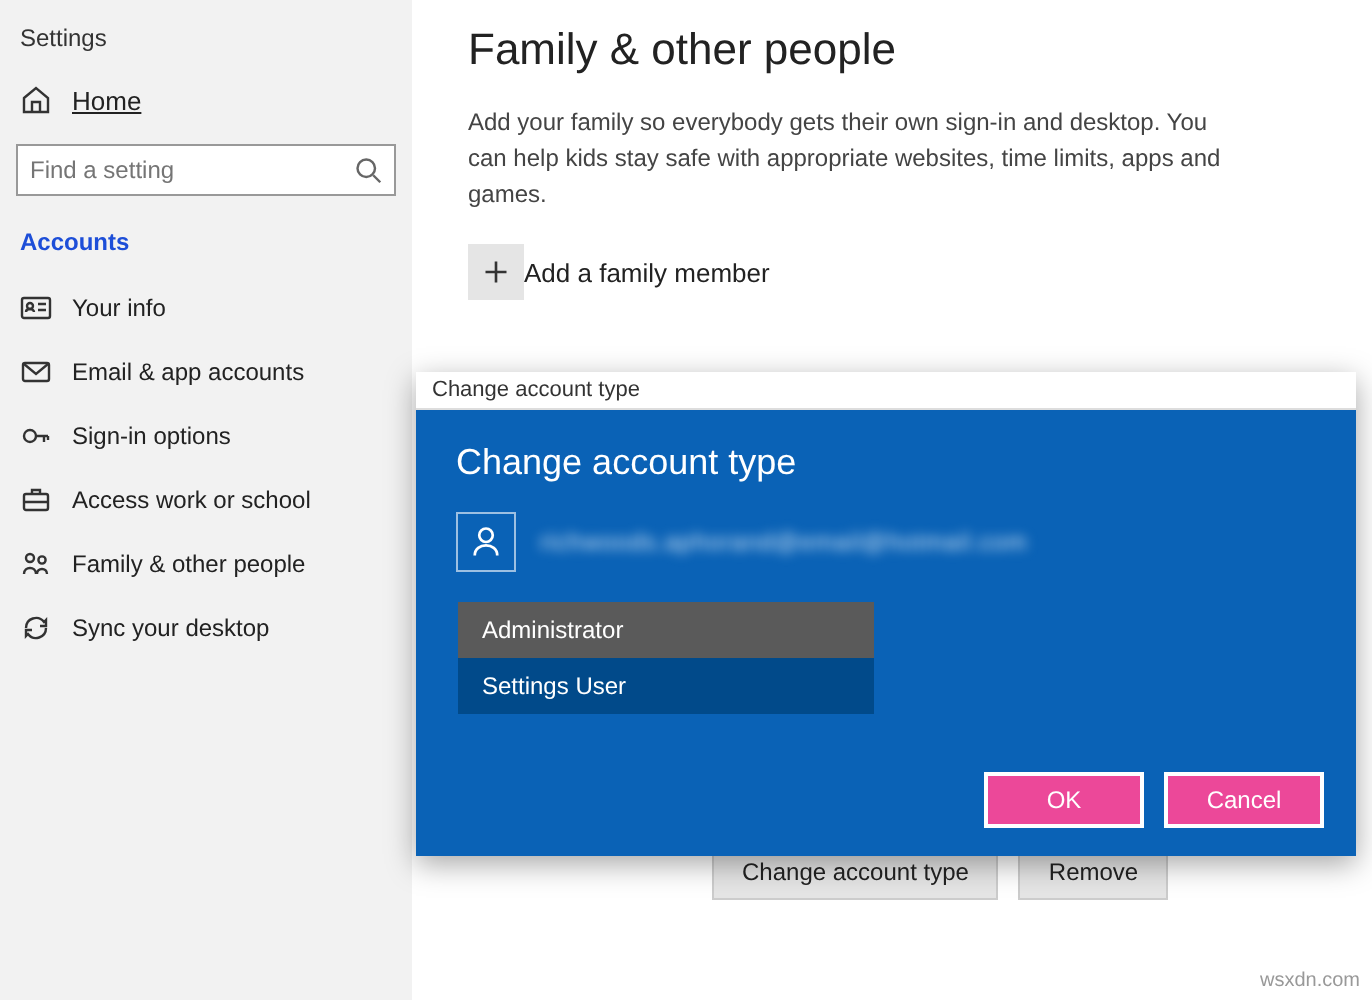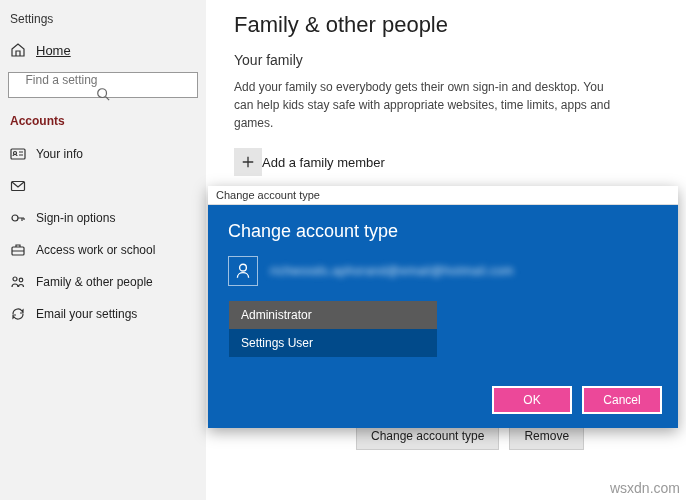--- a/index.html
+++ b/index.html
@@ -2,23 +2,23 @@
 <html><head>
 <meta charset="utf-8">
 <style>
   * { box-sizing: border-box; margin: 0; padding: 0; font-family: "Segoe UI", Arial, sans-serif; }
   body { width: 686px; height: 500px; background: #fff; overflow: hidden; position: relative; }
 
   
   .sidebar { position: absolute; left: 0; top: 0; width: 206px; height: 500px; background: #f2f2f2; padding-top: 8px; }
   .sb-title { font-size: 12px; color: #333; padding: 4px 10px 10px 10px; }
   .sb-home { display: flex; align-items: center; gap: 10px; padding: 6px 10px; font-size: 13px; color: #222; cursor: pointer; text-decoration: underline; }
-  .sb-search { margin: 8px 8px 12px 8px; display: flex; align-items: center; border: 1px solid #999; background: #fff; height: 26px; padding: 0 6px; flex-direction: column; }
+  .sb-search { margin: 8px 8px 12px 8px; display: flex; align-items: center; border: 1px solid #999; background: #fff; height: 26px; padding: 0 6px; }
   .sb-search input { border: none; outline: none; flex: 1; font-size: 12px; background: transparent; }
-  .sb-heading { font-size: 12px; font-weight: 600; padding: 4px 10px 10px 10px; color: #7f1d1d; }
+  .sb-heading { font-size: 12px; font-weight: 600; padding: 4px 10px 10px 10px; color: #1d4ed8; }
   .sb-item { display: flex; align-items: center; gap: 10px; padding: 8px 10px; font-size: 12px; color: #222; cursor: pointer; }
   .sb-item .ico { width: 16px; height: 16px; display: flex; align-items: center; justify-content: center; }
 
   
   .main { position: absolute; left: 206px; top: 0; right: 0; height: 500px; background: #fff; padding: 12px 20px 0 28px; }
   .page-title { font-size: 22px; font-weight: 400; color: #222; margin-bottom: 14px; }
   .section-title { font-size: 14px; color: #333; margin-bottom: 10px; }
   .section-body { font-size: 12px; color: #444; line-height: 1.5; max-width: 380px; margin-bottom: 16px; }
   .add-row { display: flex; align-items: center; gap: 0; font-size: 13px; color: #222; }
   .add-btn { width: 28px; height: 28px; background: #e5e5e5; display: flex; align-items: center; justify-content: center; font-size: 16px; color: #333; }
@@ -35,21 +35,21 @@
   .avatar { width: 30px; height: 30px; border: 1px solid rgba(255,255,255,0.6); display: flex; align-items: center; justify-content: center; }
   .acct-email { color: #cfe3f5; filter: blur(3px); font-size: 12px; letter-spacing: 0.5px; }
   .dropdown { width: 210px; border: 1px solid #0a62b6; }
   .dd-opt { font-size: 12px; padding: 7px 12px; cursor: pointer; }
   .dd-opt.sel { background: #5a5a5a; color: #fff; }
   .dd-opt.alt { background: #014a8a; color: #fff; }
   .dialog-actions { display: flex; justify-content: flex-end; gap: 10px; padding: 12px 16px 14px 0; }
   .dlg-btn { background: #ec4899; border: 2px solid #fff; color: #fff; font-size: 12px; padding: 5px 0; width: 80px; cursor: pointer; }
 
   svg { display: block; }
-  .watermark { position: absolute; right: 6px; bottom: 4px; font-size: 14px; color: #999; text-align: center; }
+  .watermark { position: absolute; right: 6px; bottom: 4px; font-size: 10px; color: #999; text-align: center; }
 </style>
 </head>
 <body>
 
 <div class="sidebar">
   <div class="sb-title">Settings</div>
 
   <div class="sb-home">
     <span class="ico">
       <svg width="16" height="16" viewBox="0 0 16 16" fill="none" stroke="#333" stroke-width="1.2">
@@ -83,20 +83,21 @@
     <span>Your info</span>
   </div>
 
   <div class="sb-item">
     <span class="ico">
       <svg width="16" height="16" viewBox="0 0 16 16" fill="none" stroke="#333" stroke-width="1.2">
           <rect x="1.5" y="3.5" width="13" height="9" rx="1"></rect>
           <path d="M2 4l6 5 6-5"></path>
         </svg>
     </span>
+    <span>Email &amp; app accounts</span>
   </div>
 
   <div class="sb-item">
     <span class="ico">
       <svg width="16" height="16" viewBox="0 0 16 16" fill="none" stroke="#333" stroke-width="1.2">
           <circle cx="5" cy="8" r="3"></circle>
           <path d="M8 8h6M12 8v3M14 8v2"></path>
         </svg>
     </span>
     <span>Sign-in options</span>
@@ -122,27 +123,26 @@
     </span>
     <span>Family &amp; other people</span>
   </div>
 
   <div class="sb-item">
     <span class="ico">
       <svg width="16" height="16" viewBox="0 0 16 16" fill="none" stroke="#333" stroke-width="1.2">
           <path d="M3 8a5 5 0 0 1 9-3l1-1v3h-3M13 8a5 5 0 0 1-9 3l-1 1v-3h3"></path>
         </svg>
     </span>
-    <span>Email your settings</span>
+    <span>Sync your desktop</span>
   </div>
 </div>
 
 <div class="main">
   <div class="page-title">Family &amp; other people</div>
-  <div class="section-title">Your family</div>
   <div class="section-body">Add your family so everybody gets their own sign-in and desktop. You can help kids stay safe with appropriate websites, time limits, apps and games.</div>
   <div class="add-row">
     <div class="add-btn">
       <svg width="14" height="14" viewBox="0 0 16 16" stroke="#333" stroke-width="1.5">
           <path d="M8 2v12M2 8h12"></path>
         </svg>
     </div>
     <span>Add a family member</span>
   </div>
 </div>

